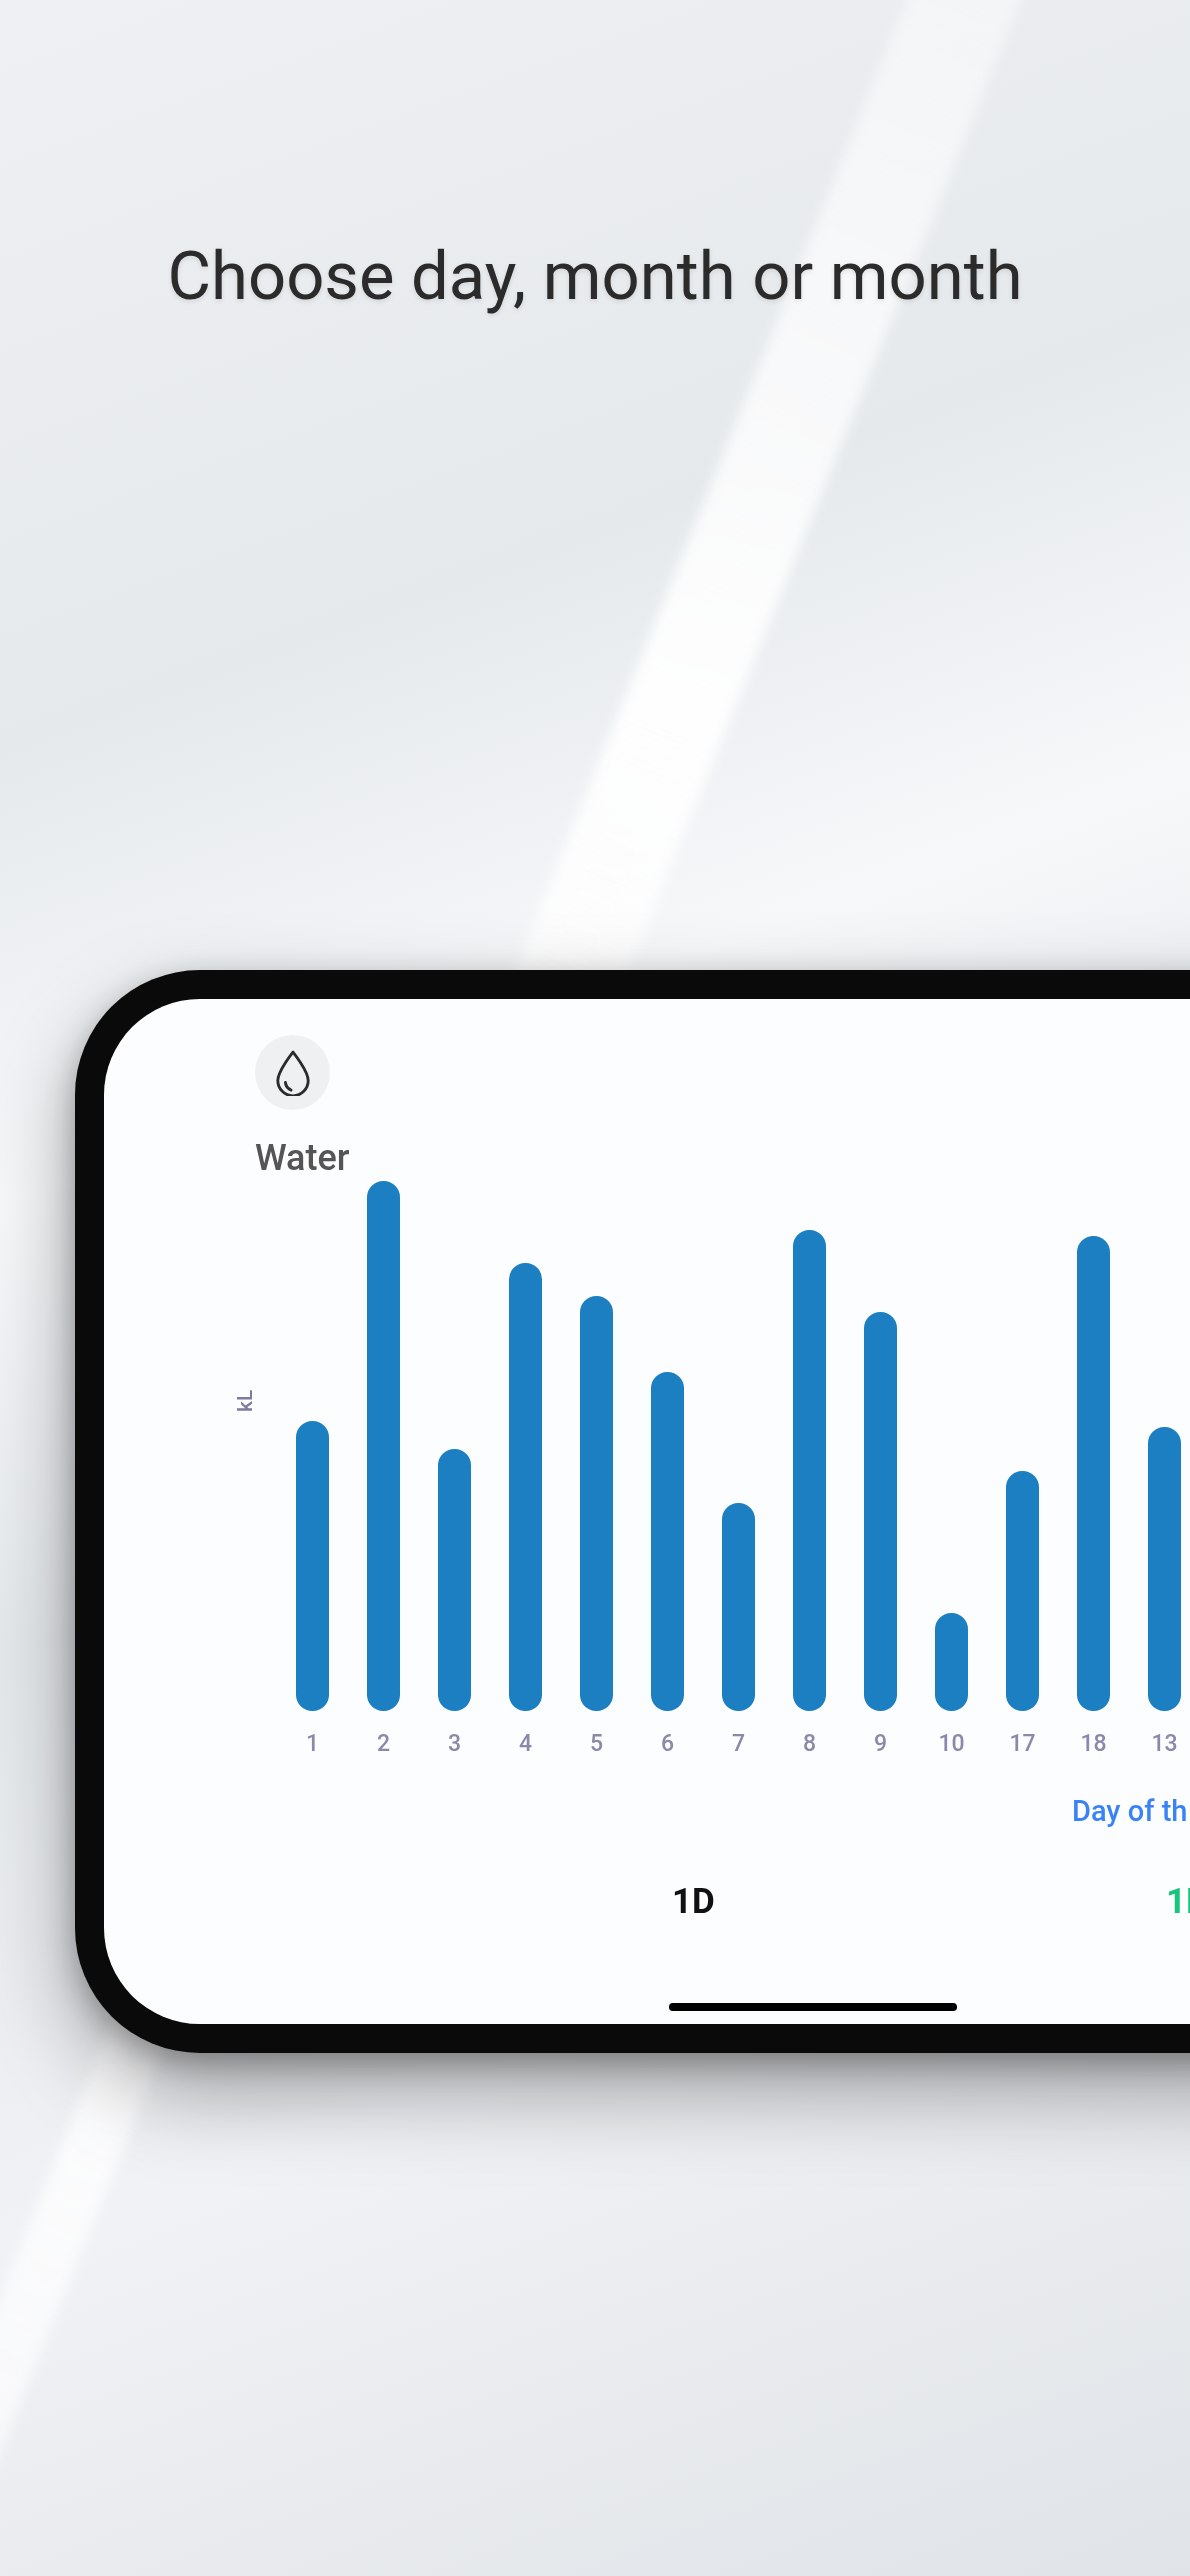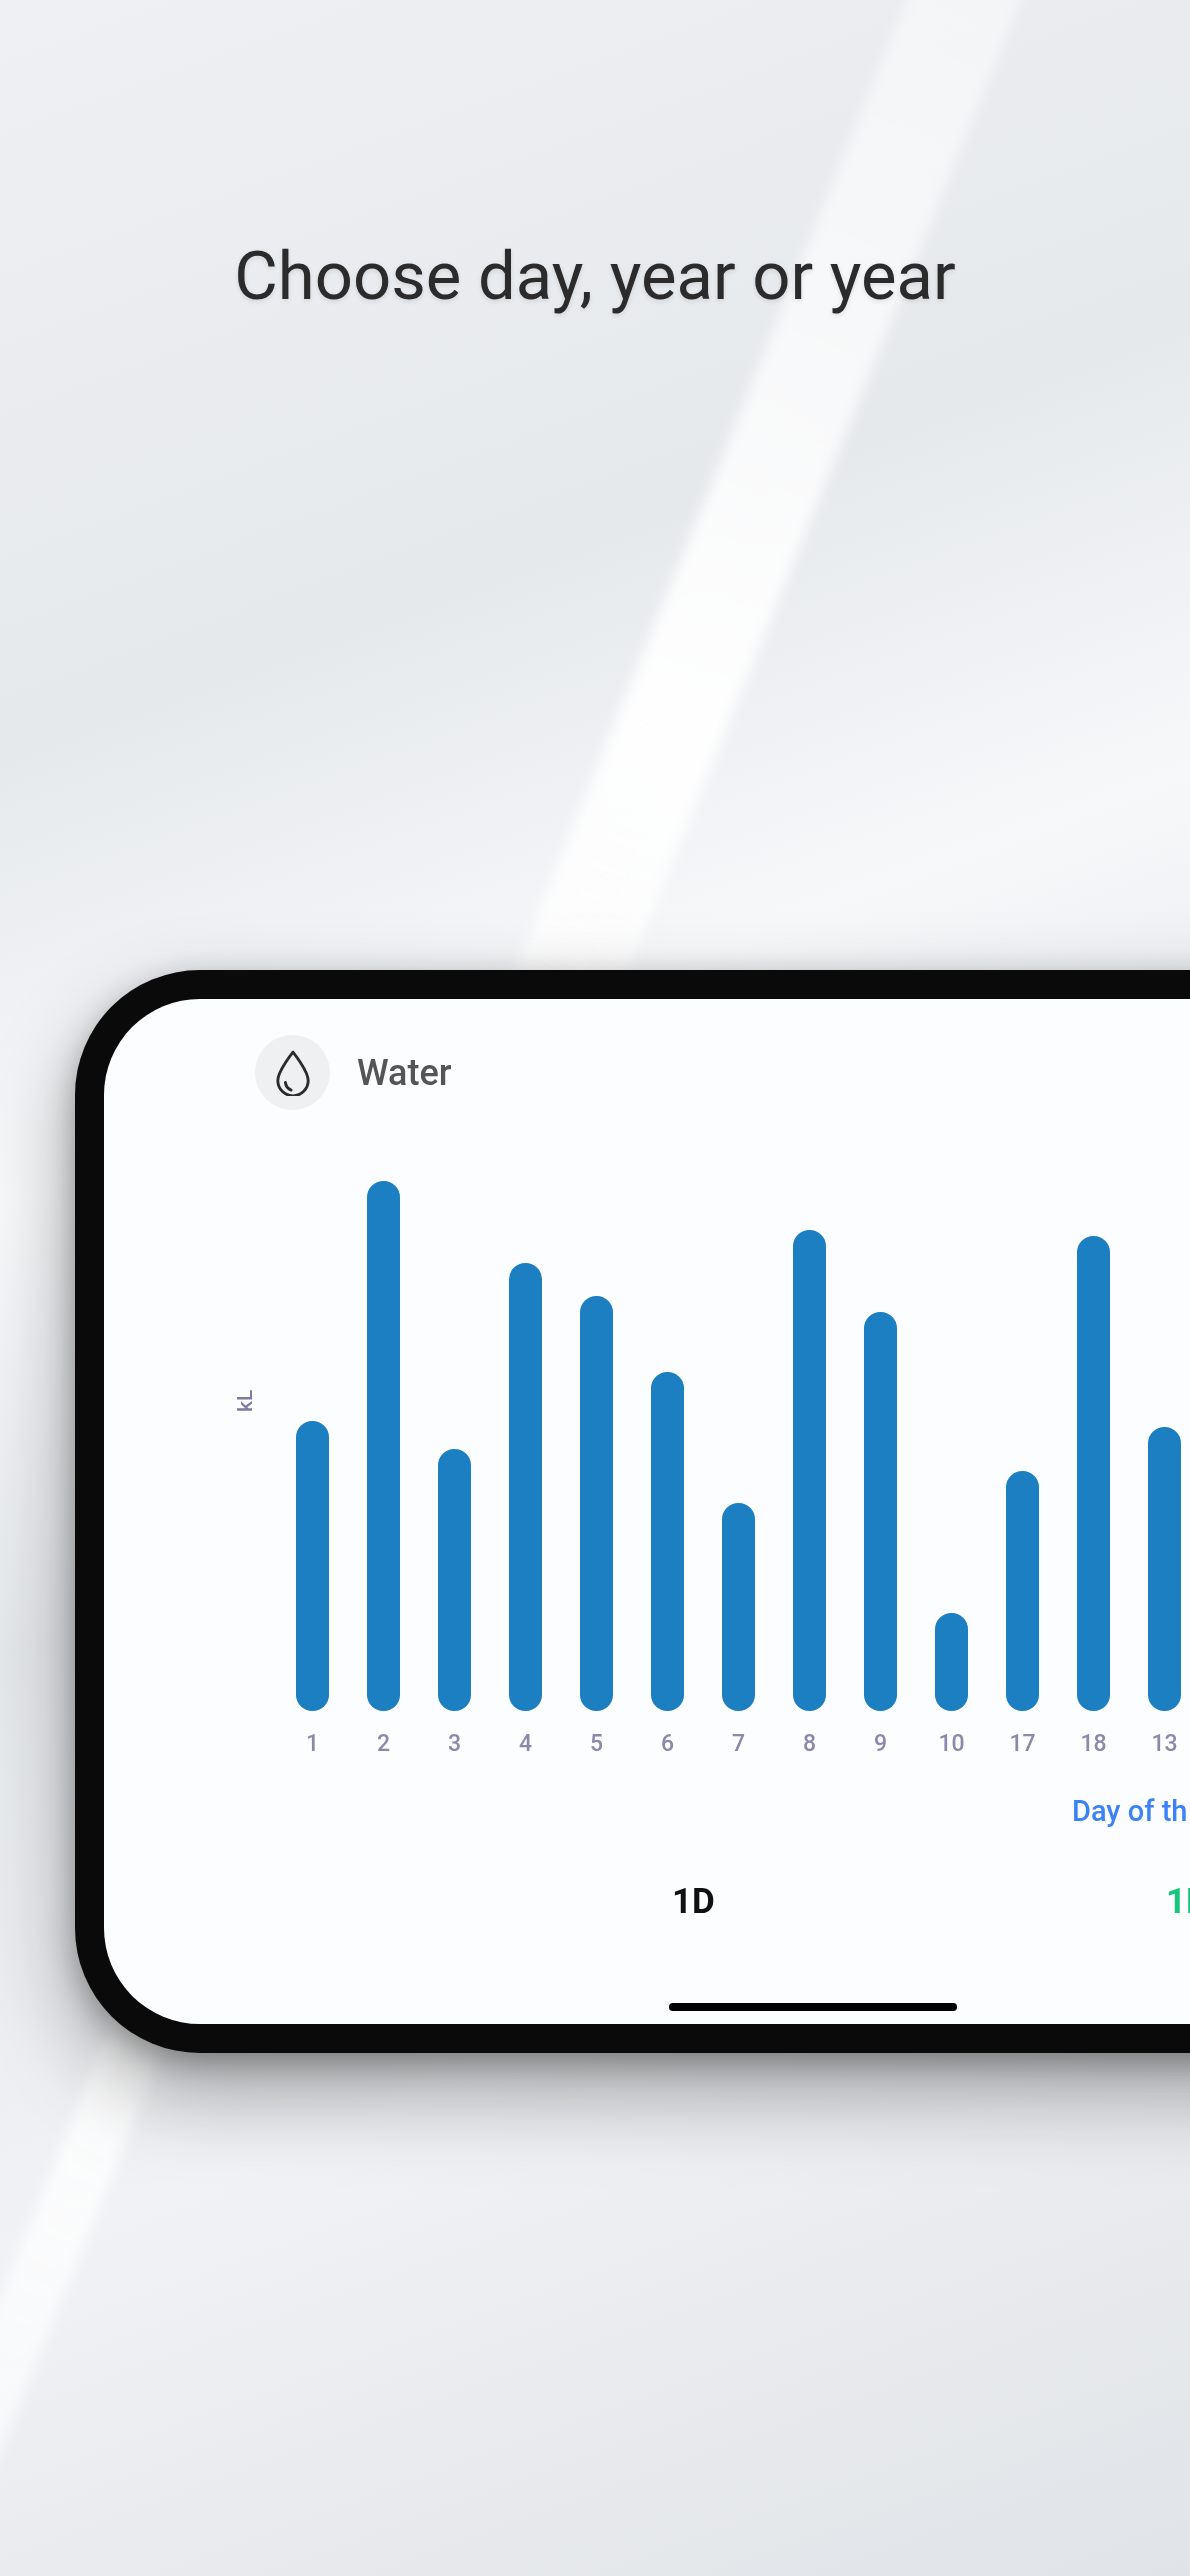--- a/index.html
+++ b/index.html
@@ -69,22 +69,23 @@
     height: 7.7px;
     border-radius: 3.8px;
     background: #000;
   }
 
   .card-header {
     position: absolute;
     top: 36px;
     left: 151px;
     display: flex;
-    align-items: center;
+    align-items: flex-start;
     gap: 27px;
+    flex-direction: column;
   }
   .icon-chip {
     width: 75px; height: 75px;
     border-radius: 50%;
     background: #eef0f2;
     display:flex; align-items:center; justify-content:center;
   }
   .card-header .label {
     font-size: 36px;
     color: #555;
@@ -170,21 +171,21 @@
   .tab-1d { position:absolute; left: 568px; }
   .tab-1m { position:absolute; left: 1062px; }
 </style>
 </head>
 <body>
 
 <div class="streak streak1"></div>
 <div class="streak streak2"></div>
 
 <div class="hero">
-  <h2>Choose day, year or year</h2>
+  <h2>Choose day, month or month</h2>
 </div>
 
 <div class="phone">
   <div class="screen">
 
     <div class="card-header">
       <div class="icon-chip">
         <svg width="38" height="46" viewBox="0 0 40 48">
           <path d="M20 2 C20 2 4 22 4 32 a16 16 0 0 0 32 0 C36 22 20 2 20 2 Z" fill="none" stroke="#2b2b2b" stroke-width="3" stroke-linejoin="round"></path>
           <path d="M12 34 a10 10 0 0 0 6 8" fill="none" stroke="#2b2b2b" stroke-width="3" stroke-linecap="round"></path>

